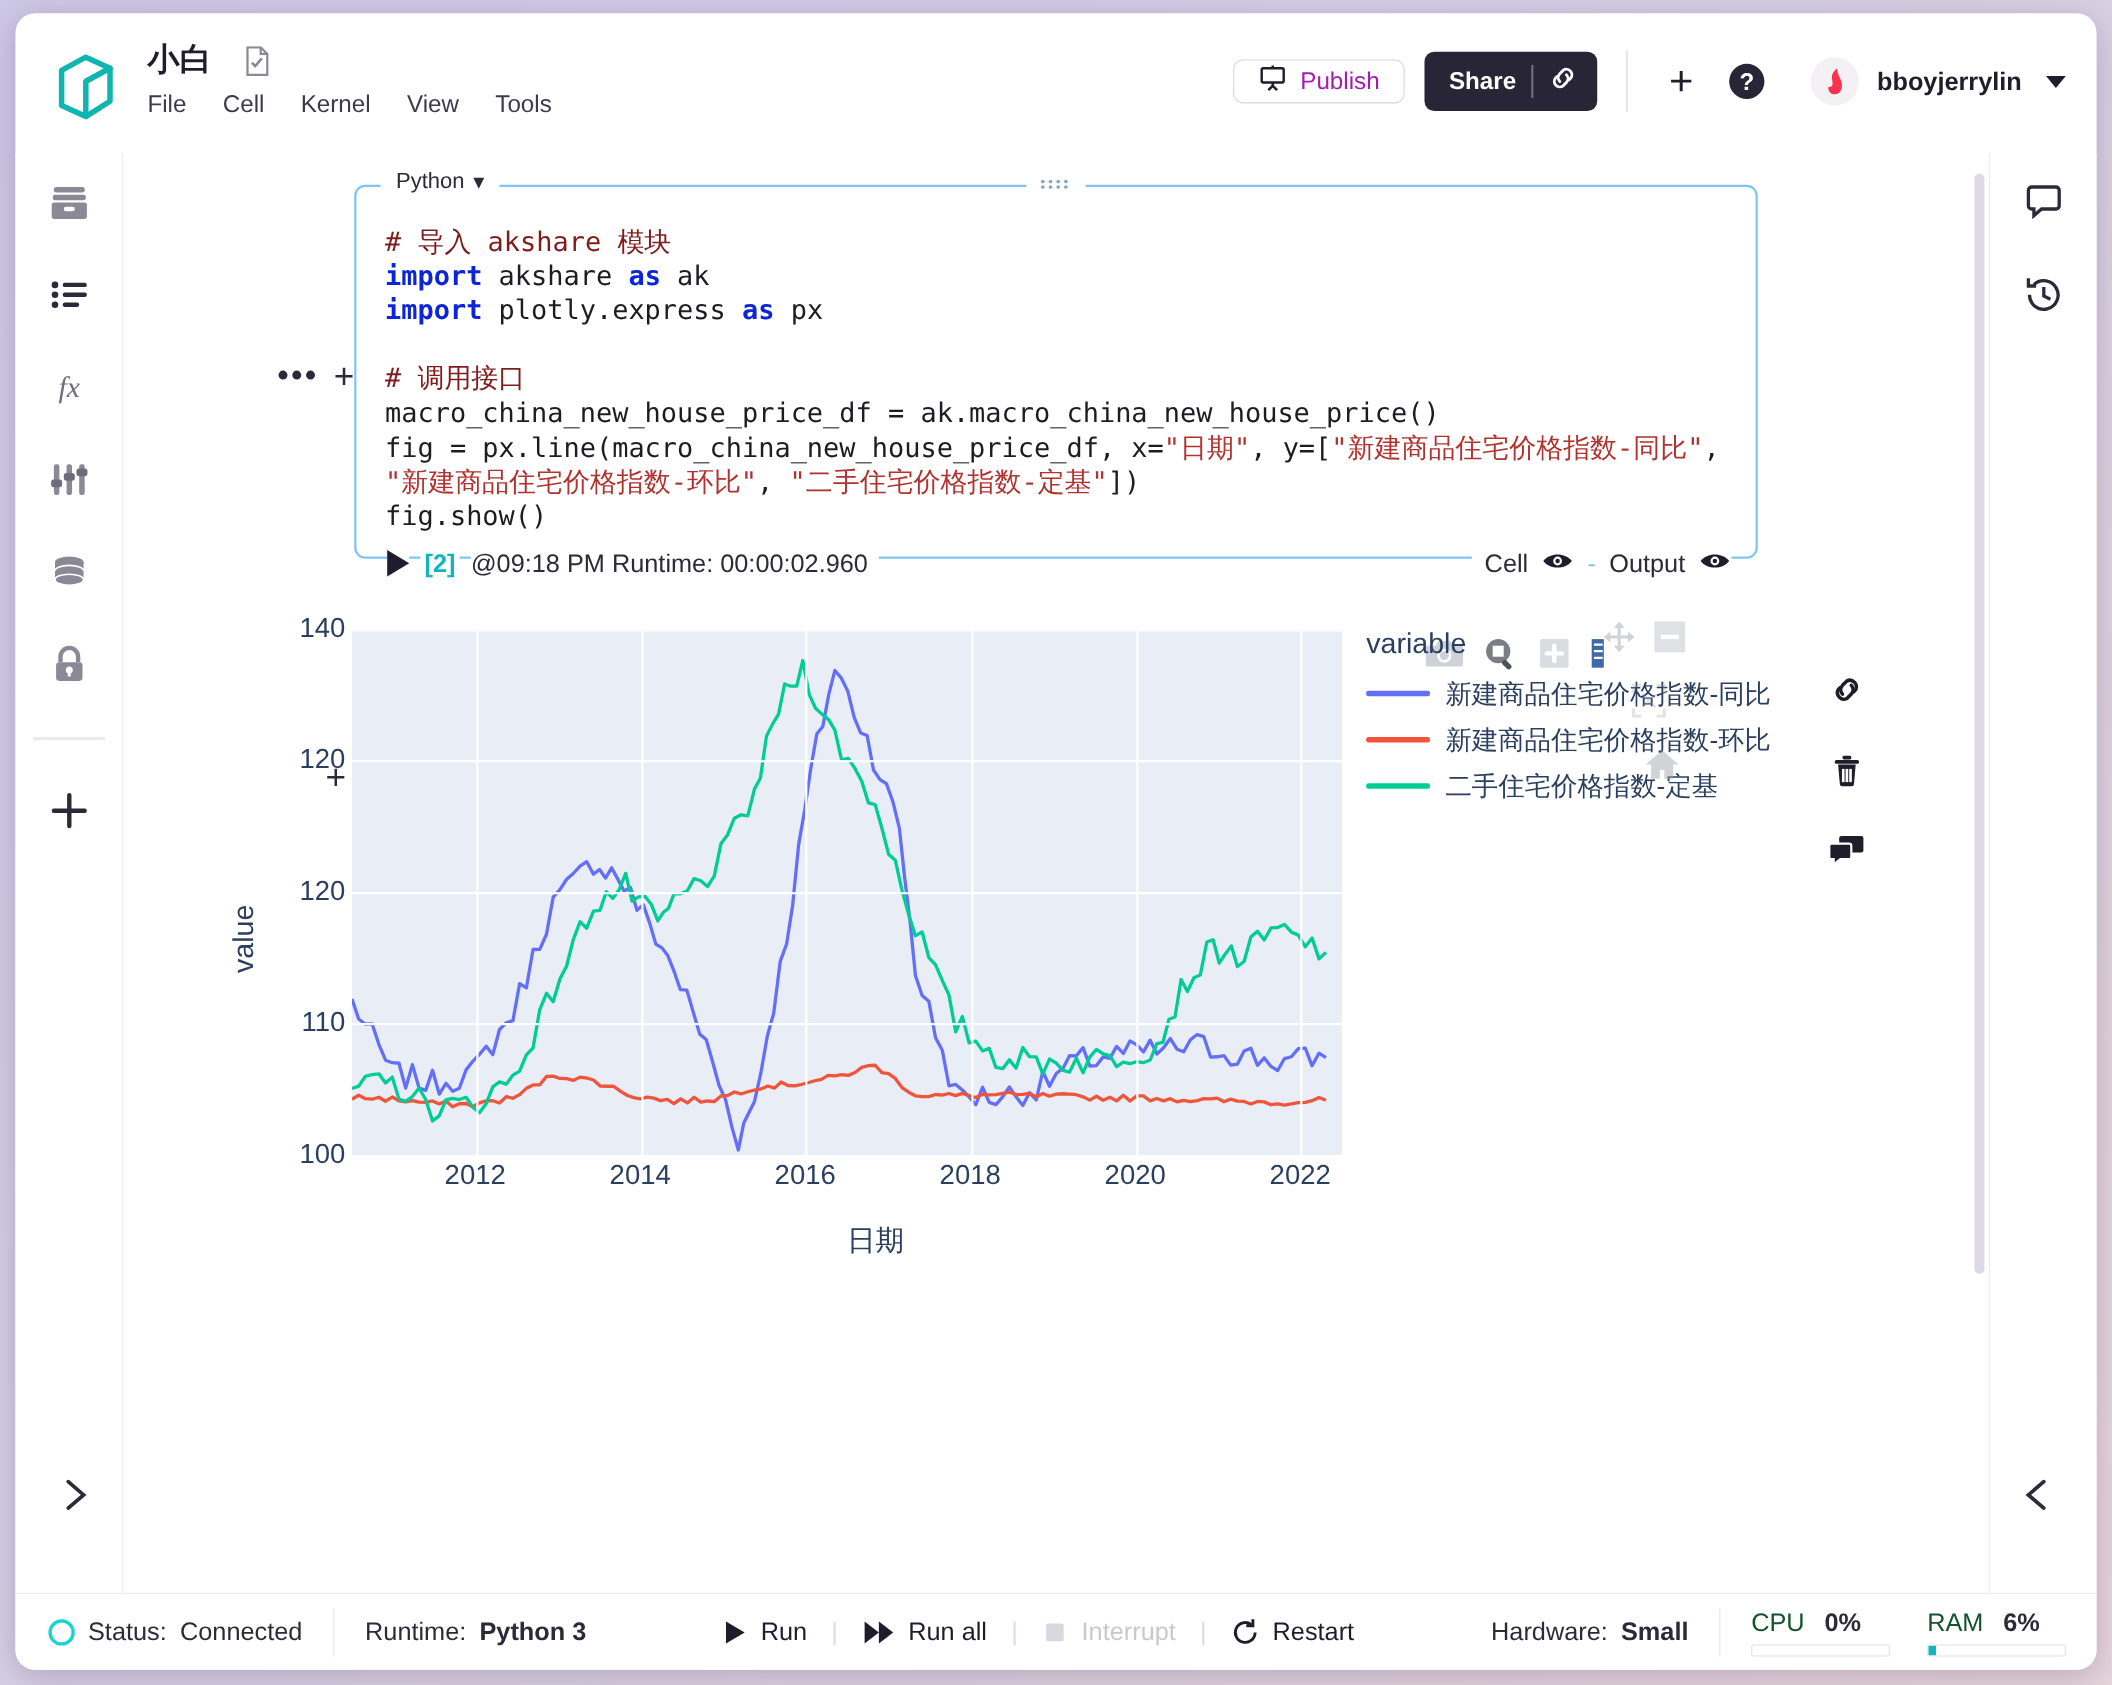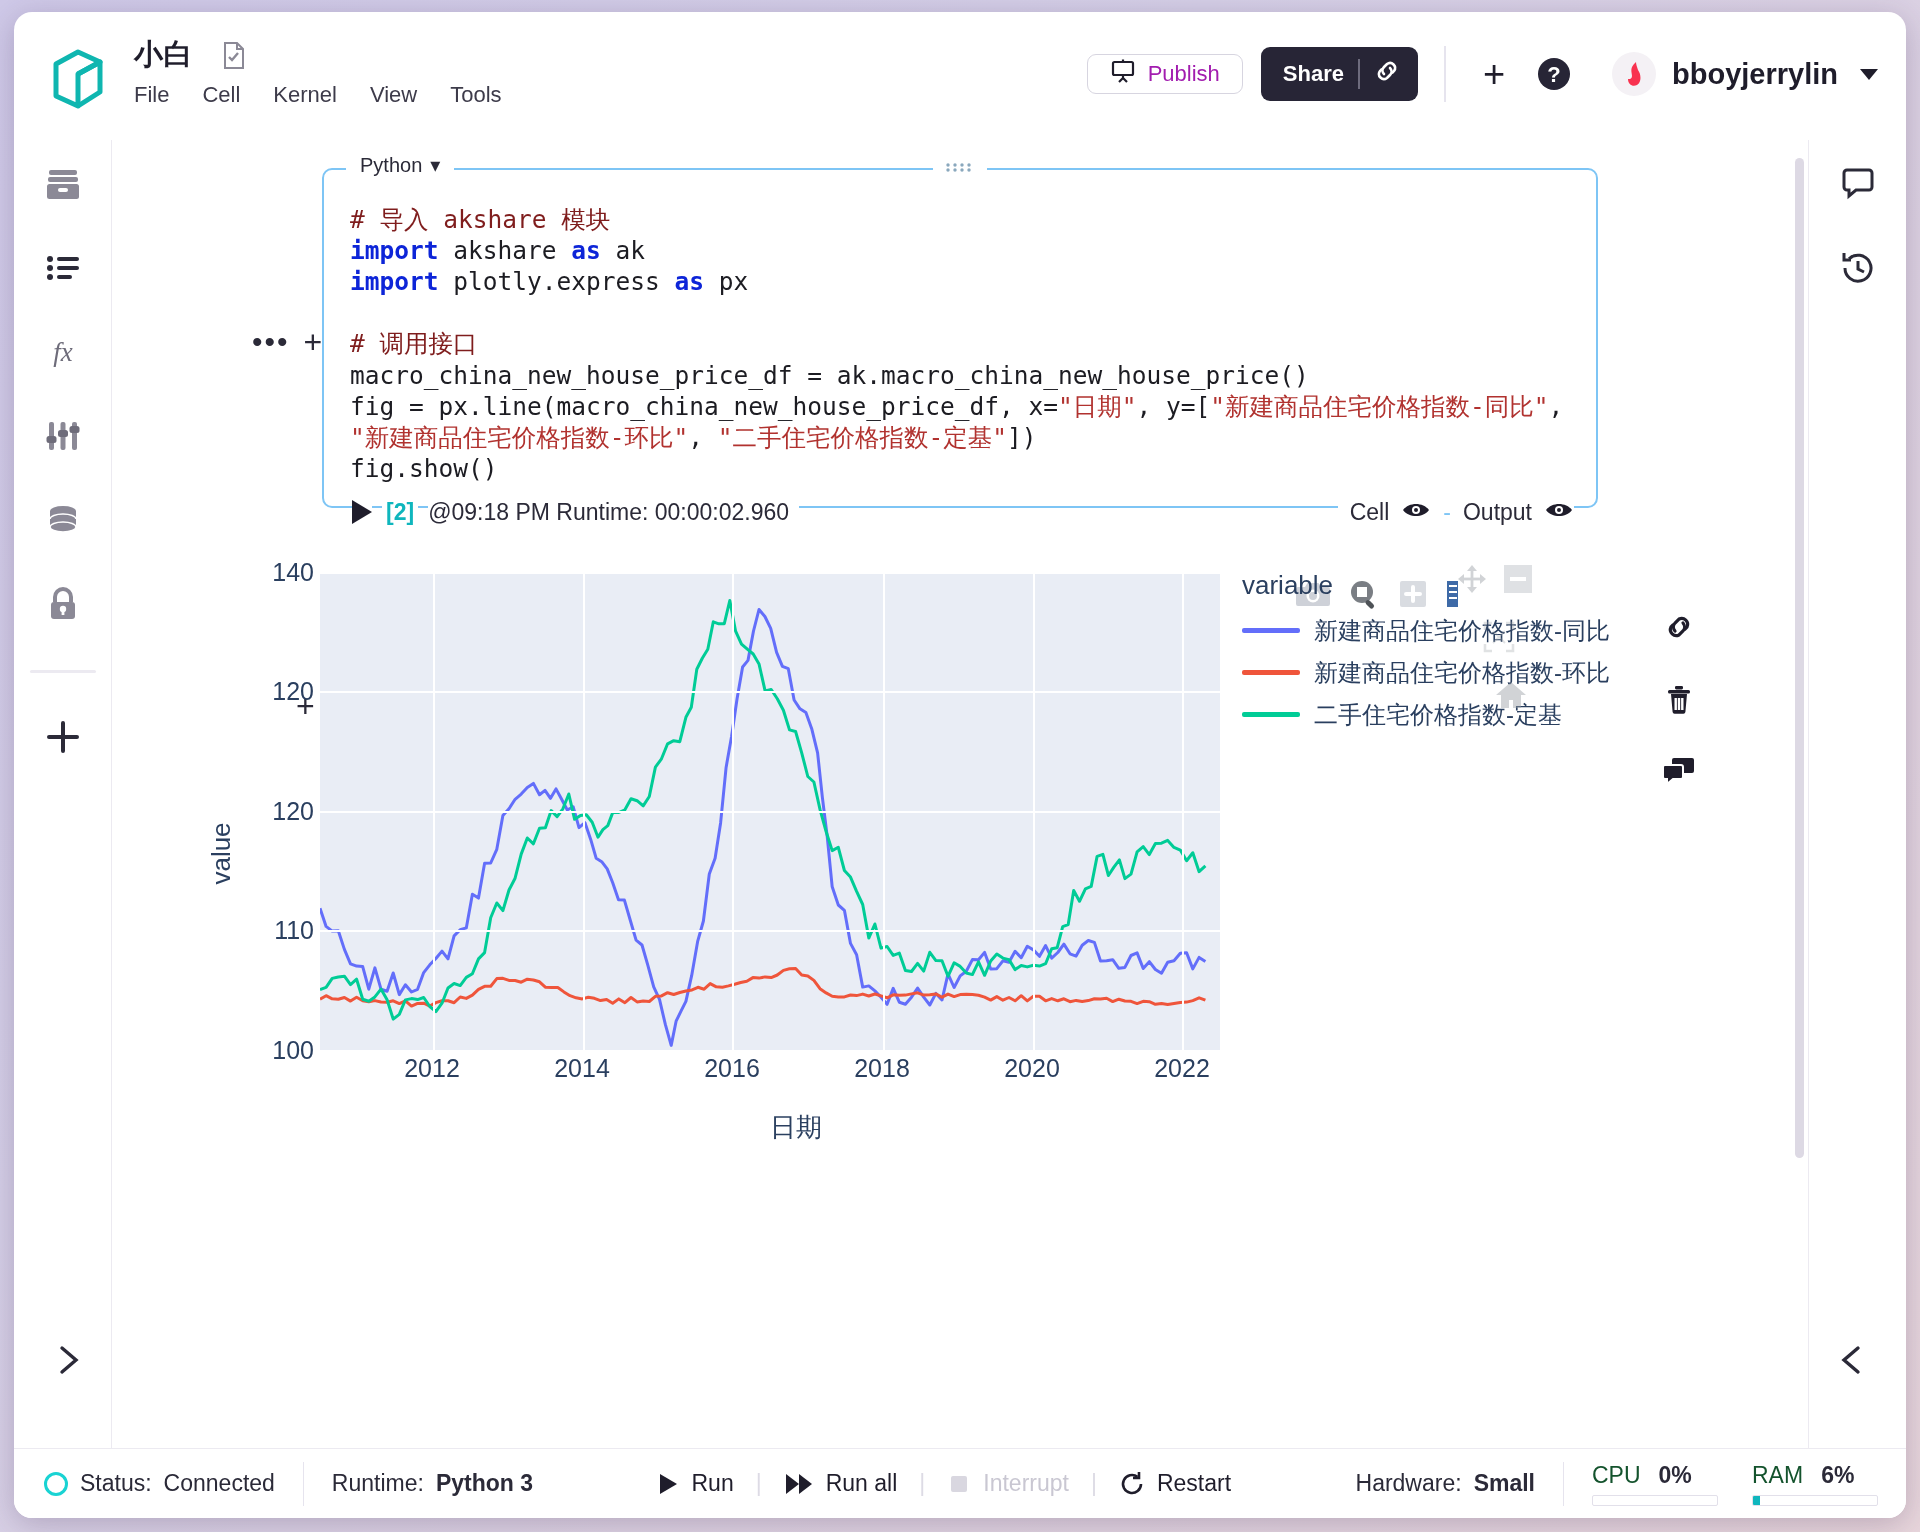--- a/index.html
+++ b/index.html
@@ -47,21 +47,21 @@
     height:54px; padding:0 18px 0 22px; margin-left:18px; cursor:pointer;
     font-size:22px; font-weight:700;
   }
   .share-div { width:2px; height:30px; background:#6d6b7d; }
   .hdr-sep { width:2px; height:56px; background:#e6e4ee; margin:0 26px; }
   .icon-btn { cursor:pointer; display:flex; align-items:center; justify-content:center; }
   .plus-ico { font-size:38px; color:#1f1d2b; line-height:1; width:44px; text-align:center;}
   .help-ico { width:36px; height:36px; margin-left:20px;}
   .user { display:flex; align-items:center; gap:16px; margin-left:40px; cursor:pointer;}
   .avatar { width:44px; height:44px; border-radius:50%; background:#f4f1f5; display:flex; align-items:center; justify-content:center;}
-  .uname { font-size:29px; font-weight:700; color:#1f1d2b;}
+  .uname { font-size:23px; font-weight:700; color:#1f1d2b;}
   .caret { width:0;height:0;border-left:9px solid transparent;border-right:9px solid transparent;border-top:11px solid #1f1d2b; margin-left:6px;}
 
   
   .body { flex:1; display:flex; min-height:0; position:relative; }
 
   .leftbar {
     width:98px; flex:0 0 98px; border-right:1px solid #eceaf1;
     display:flex; flex-direction:column; align-items:center; padding-top:22px; gap:40px;
     background:#fff;
   }

